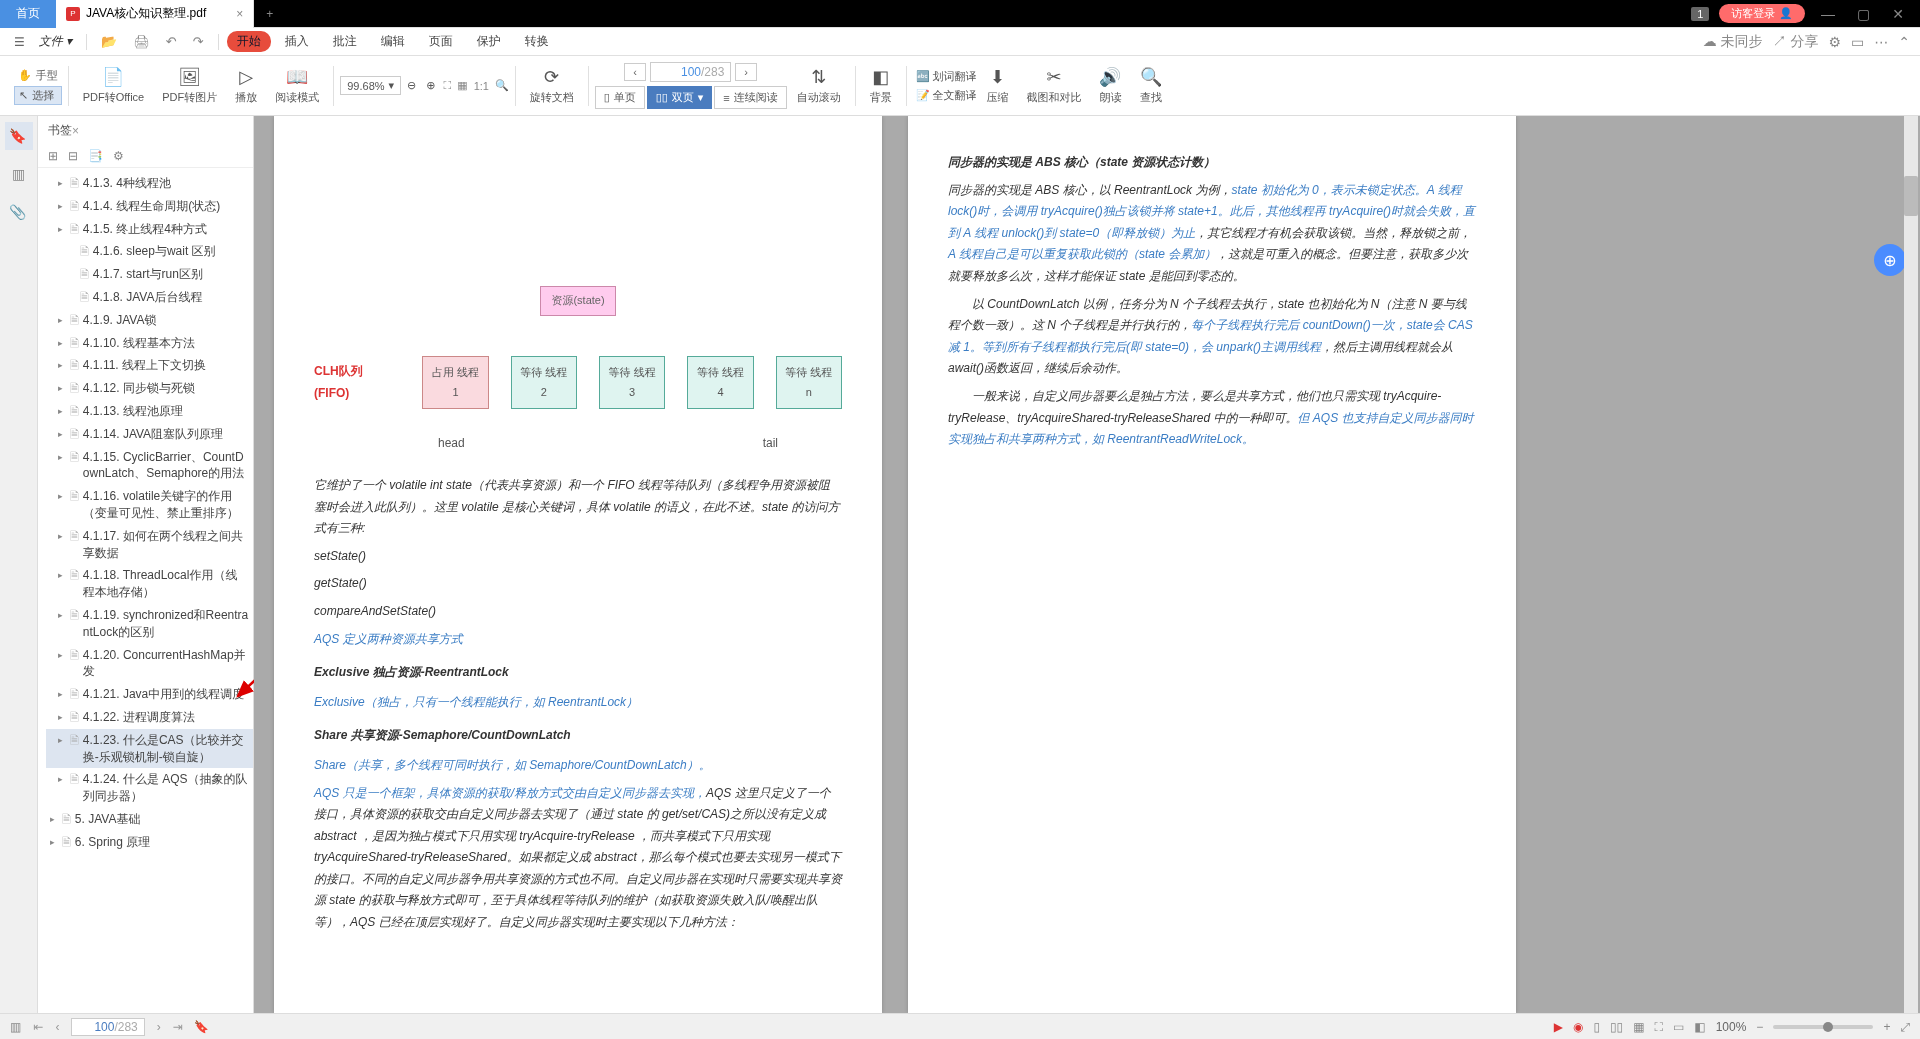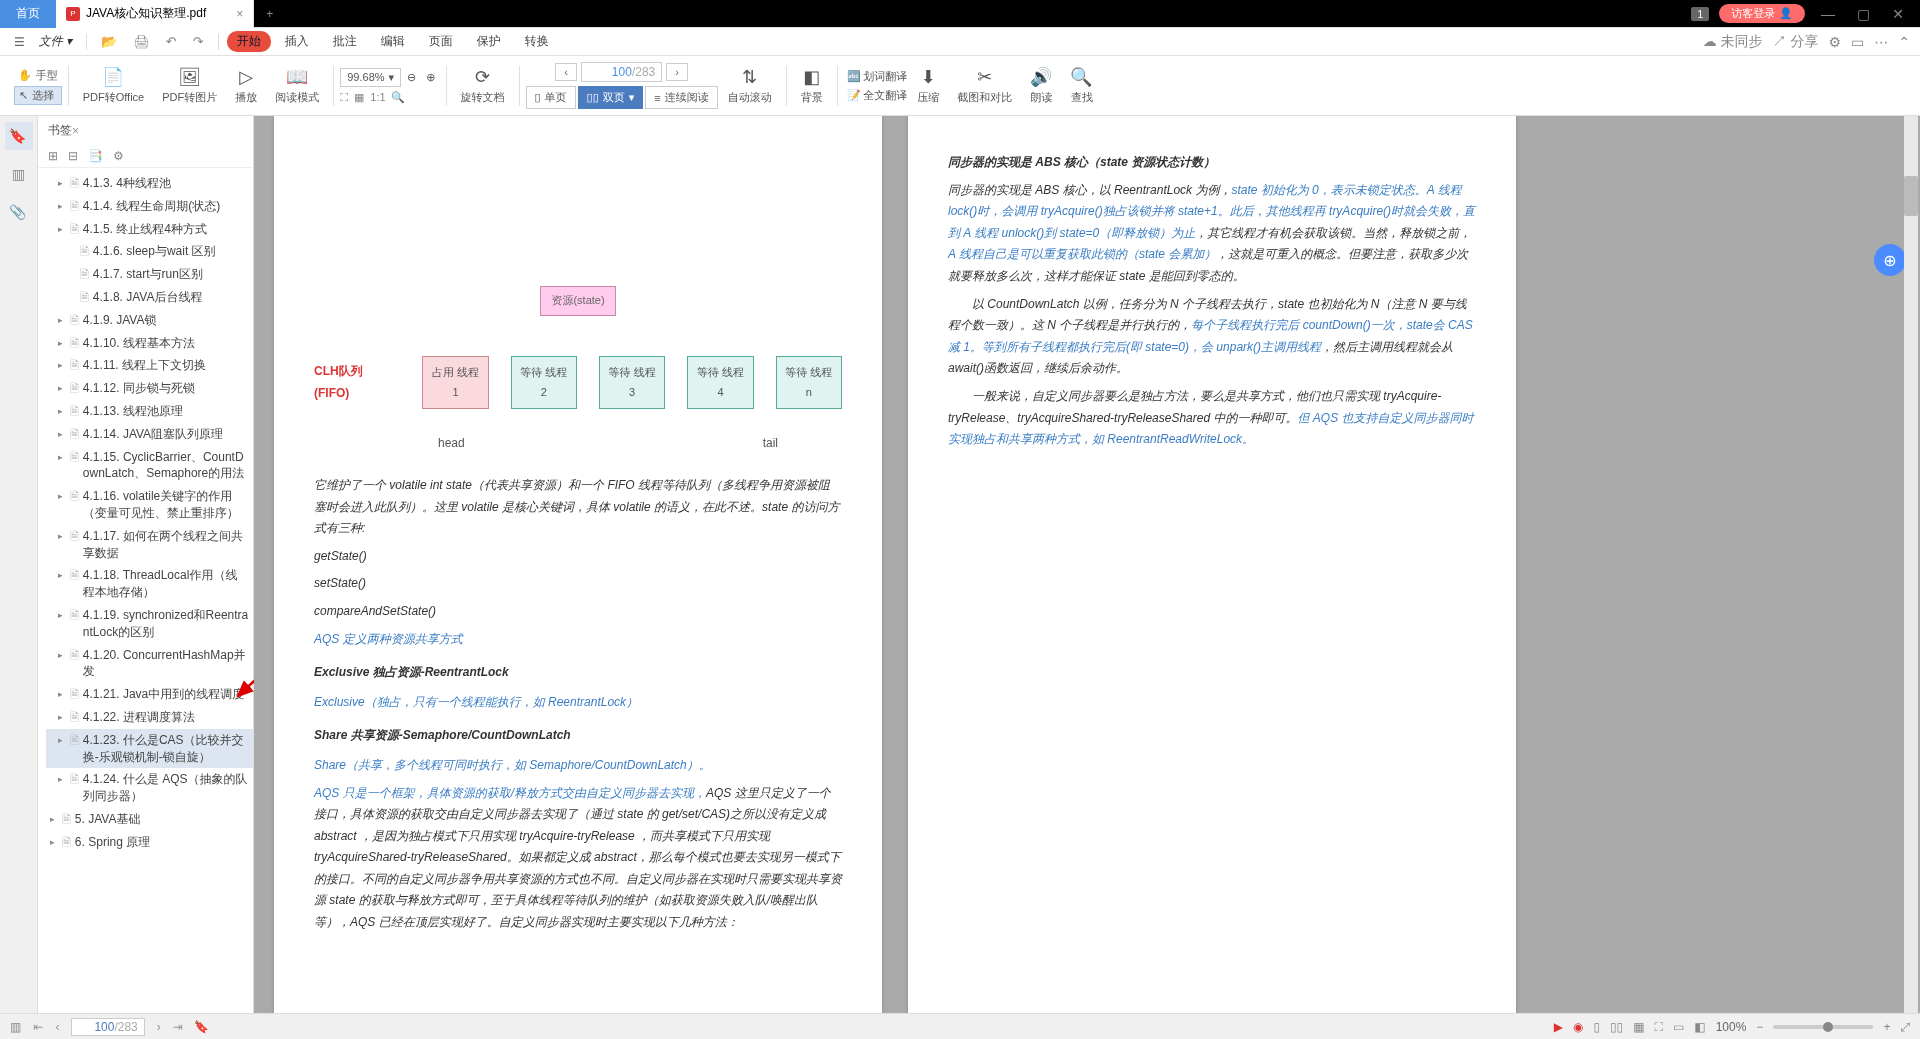--- a/index.html
+++ b/index.html
@@ -174,21 +174,21 @@
     </div>
   <div class="tool-group">
       <span class="tool-ico">▷</span>
       <span>播放</span>
     </div>
   <div class="tool-group">
       <span class="tool-ico">📖</span>
       <span>阅读模式</span>
     </div>
   <div class="tool-sep"></div>
-  <div style="display:flex;flex-direction:column;gap:4px;">
+  <div style="display:flex;flex-direction:row;gap:4px;">
     <div class="tool-group-row">
       <div class="zoom-box"><span>99.68%</span> ▾</div>
       <span style="padding:0 4px;cursor:pointer">⊖</span>
       <span style="padding:0 4px;cursor:pointer">⊕</span>
     </div>
     <div class="tool-group-row" style="gap:6px;color:#888">
       <span>⛶</span>
       <span>▦</span>
       <span>1:1</span>
       <span>🔍</span>
@@ -422,22 +422,22 @@
 线程4</div>
           <div class="q-box">等待
 线程n</div>
         </div>
         <div class="q-labels">
             <span>head</span>
             <span>tail</span>
           </div>
       </div>
       <p>它维护了一个 volatile int state（代表共享资源）和一个 FIFO 线程等待队列（多线程争用资源被阻塞时会进入此队列）。这里 volatile 是核心关键词，具体 volatile 的语义，在此不述。state 的访问方式有三种:</p>
+      <p class="code-item">setState()</p>
       <p class="code-item">getState()</p>
-      <p class="code-item">setState()</p>
       <p class="code-item">compareAndSetState()</p>
       <p class="blue">AQS 定义两种资源共享方式</p>
       <p class="heading">Exclusive 独占资源-ReentrantLock</p>
       <p class="blue">Exclusive（独占，只有一个线程能执行，如 ReentrantLock）</p>
       <p class="heading">Share 共享资源-Semaphore/CountDownLatch</p>
       <p class="blue">Share（共享，多个线程可同时执行，如 Semaphore/CountDownLatch）。</p>
       <p><span class="blue">AQS 只是一个框架，具体资源的获取/释放方式交由自定义同步器去实现，</span><span>AQS 这里只定义了一个接口，具体资源的获取交由自定义同步器去实现了（通过 state 的 get/set/CAS)之所以没有定义成abstract ，是因为独占模式下只用实现 tryAcquire-tryRelease ，而共享模式下只用实现tryAcquireShared-tryReleaseShared。如果都定义成 abstract，那么每个模式也要去实现另一模式下的接口。不同的自定义同步器争用共享资源的方式也不同。自定义同步器在实现时只需要实现共享资源 state 的获取与释放方式即可，至于具体线程等待队列的维护（如获取资源失败入队/唤醒出队等），AQS 已经在顶层实现好了。自定义同步器实现时主要实现以下几种方法：</span></p>
     </div>
 
     <div class="page page2">

